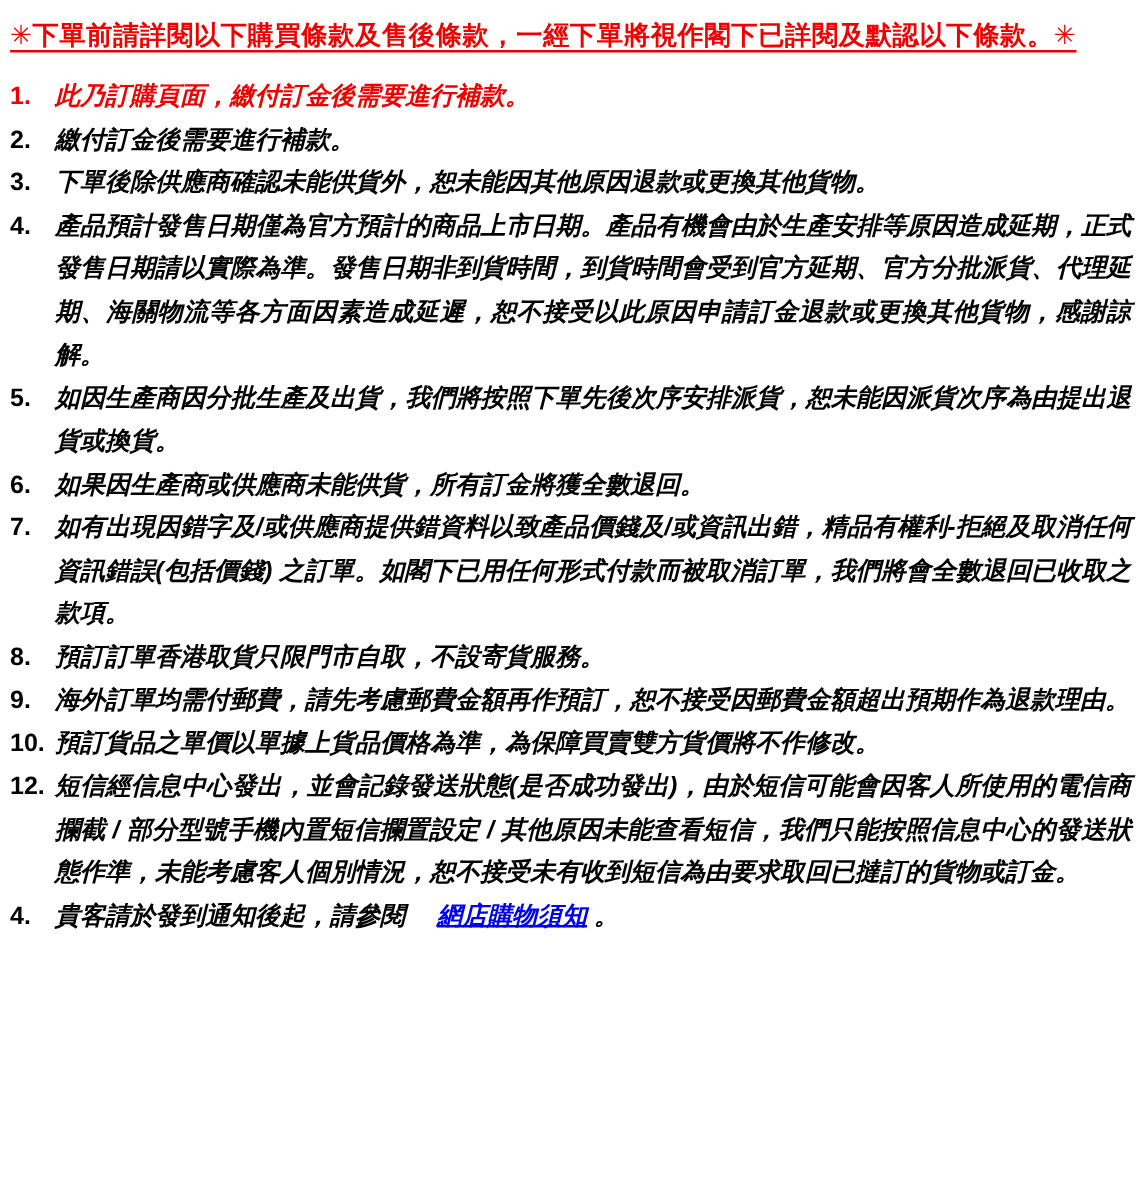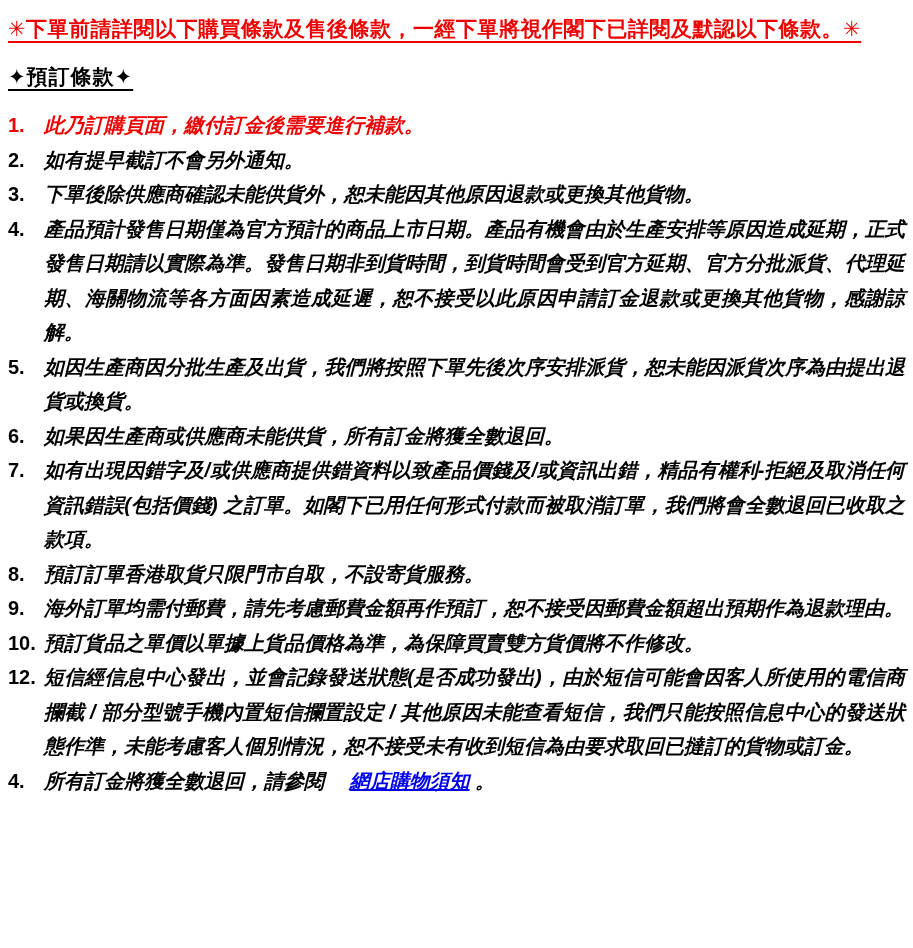--- a/index.html
+++ b/index.html
@@ -79,30 +79,29 @@
     cursor:pointer;
     margin-left:20px;
   }
 </style>
 </head>
 <body>
 
 <div class="page">
   <div class="notice">✳下單前請詳閱以下購買條款及售後條款，一經下單將視作閣下已詳閱及默認以下條款。✳</div>
 
-  <div class="section-title">✦預訂條款✦</div>
 
   <div class="terms">
       <div class="term-item term-red">
         <span class="term-num">1.</span>
         <span class="term-text"><span>此乃訂購頁面，繳付訂金後需要進行補款。</span></span>
       </div>
       <div class="term-item">
         <span class="term-num">2.</span>
-        <span class="term-text"><span>如有提早截訂不會另外通知。</span></span>
+        <span class="term-text"><span>繳付訂金後需要進行補款。</span></span>
       </div>
       <div class="term-item">
         <span class="term-num">3.</span>
         <span class="term-text"><span>下單後除供應商確認未能供貨外，恕未能因其他原因退款或更換其他貨物。</span></span>
       </div>
       <div class="term-item">
         <span class="term-num">4.</span>
         <span class="term-text"><span>產品預計發售日期僅為官方預計的商品上市日期。產品有機會由於生產安排等原因造成延期，正式發售日期請以實際為準。發售日期非到貨時間，到貨時間會受到官方延期、官方分批派貨、代理延期、海關物流等各方面因素造成延遲，恕不接受以此原因申請訂金退款或更換其他貨物，感謝諒解。</span></span>
       </div>
       <div class="term-item">
@@ -128,16 +127,16 @@
       <div class="term-item">
         <span class="term-num">10.</span>
         <span class="term-text"><span>預訂貨品之單價以單據上貨品價格為準，為保障買賣雙方貨價將不作修改。</span></span>
       </div>
       <div class="term-item">
         <span class="term-num">12.</span>
         <span class="term-text"><span>短信經信息中心發出，並會記錄發送狀態(是否成功發出)，由於短信可能會因客人所使用的電信商攔截 / 部分型號手機內置短信攔置設定 / 其他原因未能查看短信，我們只能按照信息中心的發送狀態作準，未能考慮客人個別情況，恕不接受未有收到短信為由要求取回已撻訂的貨物或訂金。</span></span>
       </div>
       <div class="term-item">
         <span class="term-num">4.</span>
-        <span class="term-text"><span>所有訂金將獲全數退回，請參閱 </span><span class="link">網店購物須知</span><span> 。</span></span>
+        <span class="term-text"><span>貴客請於發到通知後起，請參閱 </span><span class="link">網店購物須知</span><span> 。</span></span>
       </div>
     </div>
 </div>
 
 </body></html>

